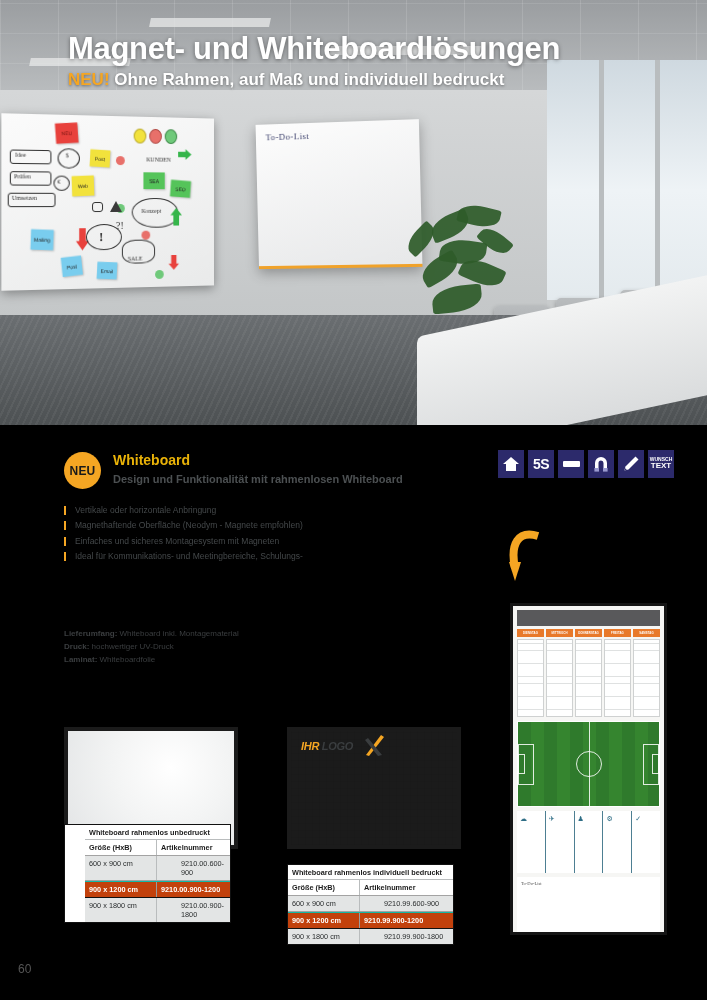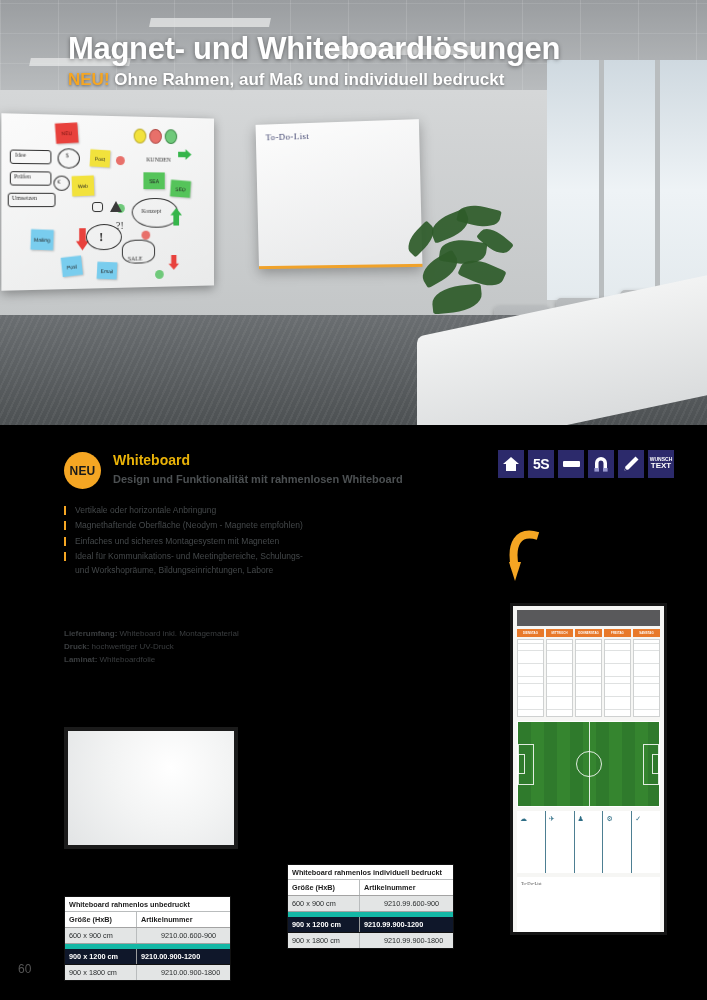--- a/index.html
+++ b/index.html
@@ -116,29 +116,29 @@
      background-image: repeating-linear-gradient(90deg, rgba(0,0,0,.045) 0 1px, transparent 1px 7px),
                        repeating-linear-gradient(0deg, rgba(0,0,0,.045) 0 1px, transparent 1px 7px); }
   .logo-mark { position:absolute; left:10px; top:9px; font-size:11px; font-weight:bold;
      font-style:italic; letter-spacing:-.3px; white-space:nowrap; }
   .logo-ihr { color:#f5a623; }
   .logo-logo { color:#3a3d3f; }
   .logo-x { position:absolute; left:73px; top:3px; width:20px; height:22px; }
 
   
   .tbl { position:absolute; width:167px; border:1px solid #111; background:#fff; }
-  .tbl-left { left:64px; top:896px; }
+  .tbl-left { left:64px; top:824px;padding-left:20px; }
   .tbl-right { left:287px; top:864px; }
   .tbl .t-title { font-size:7.3px; font-weight:bold; color:#1b1b1b; padding:3px 4px 2px;
      border-bottom:1px solid #b9bcbd; background:#fff; }
   .tbl .t-row { display:flex; border-bottom:1px solid #a3a3a3; font-size:7.3px; }
   .tbl .t-row:last-child { border-bottom:none; }
   .tbl .t-row.head { font-weight:bold; color:#1b1b1b; background:#fff; }
   .tbl .t-row.alt { background:#e3e5e5; color:#2a2d2e;gap:20px; }
-  .tbl .t-row.sel { background:#0f172a; color:#fff; font-weight:bold; border-top:5px solid #14b8a6; border-bottom:1px solid #111; }
+  .tbl .t-row.sel { background:#c2410c; color:#fff; font-weight:bold; border-top:1px solid #14b8a6; border-bottom:1px solid #111; }
   .tbl .c1 { width:72px; padding:3px 4px; border-right:1px solid #b9bcbd; }
   .tbl .c2 { flex:1; padding:3px 4px; }
   .tbl .t-row.sel .c1 { border-right:1px solid #9a9c9d; }
 
   
   .plan { position:absolute; left:510px; top:603px; width:157px; height:332px;
      background:#151515; padding:3px; box-shadow:0 2px 8px rgba(0,0,0,.8); }
   .plan-inner { width:100%; height:100%; background:#f6f6f4; position:relative; overflow:hidden; }
   .plan-topbar { height:16px; background:#59595b; margin:4px 4px 0; }
   .days { display:flex; gap:2px; margin:3px 4px 0; }
@@ -260,21 +260,21 @@
   <div class="content"></div>
 
   <div class="neu-badge">NEU</div>
   <div class="prod-title">Whiteboard</div>
   <div class="prod-sub">Design und Funktionalität mit rahmenlosen Whiteboard</div>
 
   <div class="bullets">
     <div class="bullet"><span>Vertikale oder horizontale Anbringung</span></div>
     <div class="bullet"><span>Magnethaftende Oberfläche (Neodym - Magnete empfohlen)</span></div>
     <div class="bullet"><span>Einfaches und sicheres Montagesystem mit Magneten</span></div>
-    <div class="bullet"><span>Ideal für Kommunikations- und Meetingbereiche, Schulungs-</span><span class="cont">und Workshopräume, Bildungseinrichtungen, Labore</span></div>
+    <div class="bullet"><span>Ideal für Kommunikations- und Meetingbereiche, Schulungs-</span></div>
   </div>
 
   <div class="specs">
     <div class="spec"><b>Lieferumfang:</b><span> Whiteboard inkl. Montagematerial</span></div>
     <div class="spec"><b>Druck:</b><span> hochwertiger UV-Druck</span></div>
     <div class="spec"><b>Laminat:</b><span> Whiteboardfolie</span></div>
   </div>
 
   <div class="icons">
     <div class="icon-box">
@@ -309,20 +309,29 @@
     </div>
   </div>
 
   <svg class="callout-arrow" viewBox="0 0 34 60">
     <path d="M30 8 C10 2, 2 16, 7 40" stroke="#f5a623" stroke-width="8" fill="none" stroke-linecap="butt"></path>
     <path d="M1 34 L13 34 L7 53 Z" fill="#f5a623"></path>
   </svg>
 
   <div class="wb-plain">
     <div class="wb-plain-inner"></div>
+  </div>
+  <div class="wb-logo">
+    <div class="wb-logo-inner">
+      <div class="logo-mark"><span class="logo-ihr">IHR</span> <span class="logo-logo">LOGO</span></div>
+      <svg class="logo-x" viewBox="0 0 20 22">
+        <path d="M2 21 L17 1 L20 3 L5 22 Z" fill="#f5a623"></path>
+        <path d="M4 4 L18 21 L14 22 L1 6 Z" fill="#3a3d3f"></path>
+      </svg>
+    </div>
   </div>
 
   <div class="tbl tbl-left">
     <div class="t-title">Whiteboard rahmenlos unbedruckt</div>
     <div class="t-row head">
       <div class="c1">Größe (HxB)</div>
       <div class="c2">Artikelnummer</div>
     </div>
     <div class="t-row alt">
       <div class="c1">600 x 900 cm</div>

